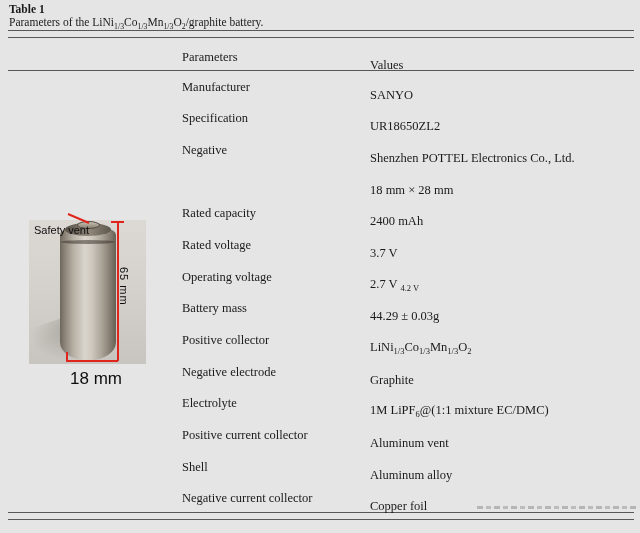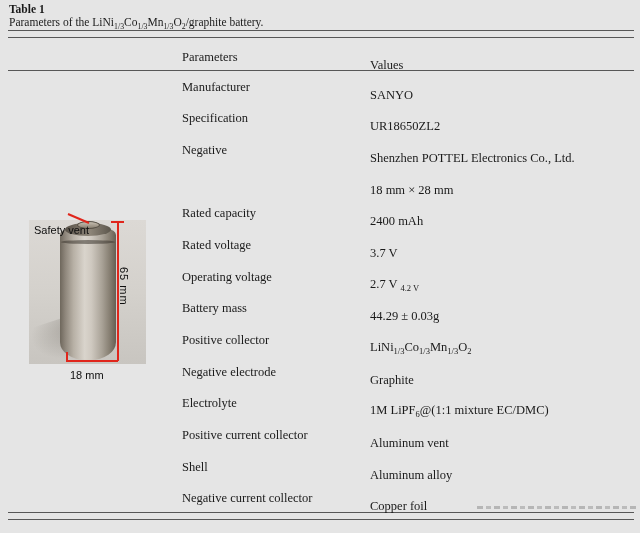--- a/index.html
+++ b/index.html
@@ -53,21 +53,21 @@
     border:1px solid #554f45; border-radius:50%;
   }
   .batt-groove {
     position:absolute; left:32px; top:20px; width:54px; height:4px;
     background:rgba(58,53,46,0.55); border-radius:50%;
   }
   .fig-svg { position:absolute; left:20px; top:200px; width:140px; height:190px; }
   .lbl { position:absolute; font-family:"Liberation Sans", sans-serif; color:#0e0e0e; white-space:nowrap; }
   .lbl-safety { left:34px; top:204px; font-size:11px;margin-top:20px; }
   .lbl-height { left:118px; top:267px; font-size:11px; writing-mode:vertical-rl; text-orientation:mixed; letter-spacing:1px; }
-  .lbl-diam   { left:70px; top:369px; font-size:11px; }
+  .lbl-diam   { left:70px; top:369px; font-size:17px; }
   
   .watermark {
     position:absolute; left:477px; top:506px; width:160px; height:3px; opacity:0.55;
     background:repeating-linear-gradient(90deg,#8f8f8f 0 6px, transparent 6px 9px, #9a9a9a 9px 14px, transparent 14px 17px);
   }
 </style>
 </head>
 <body>
 
 <div class="page">

